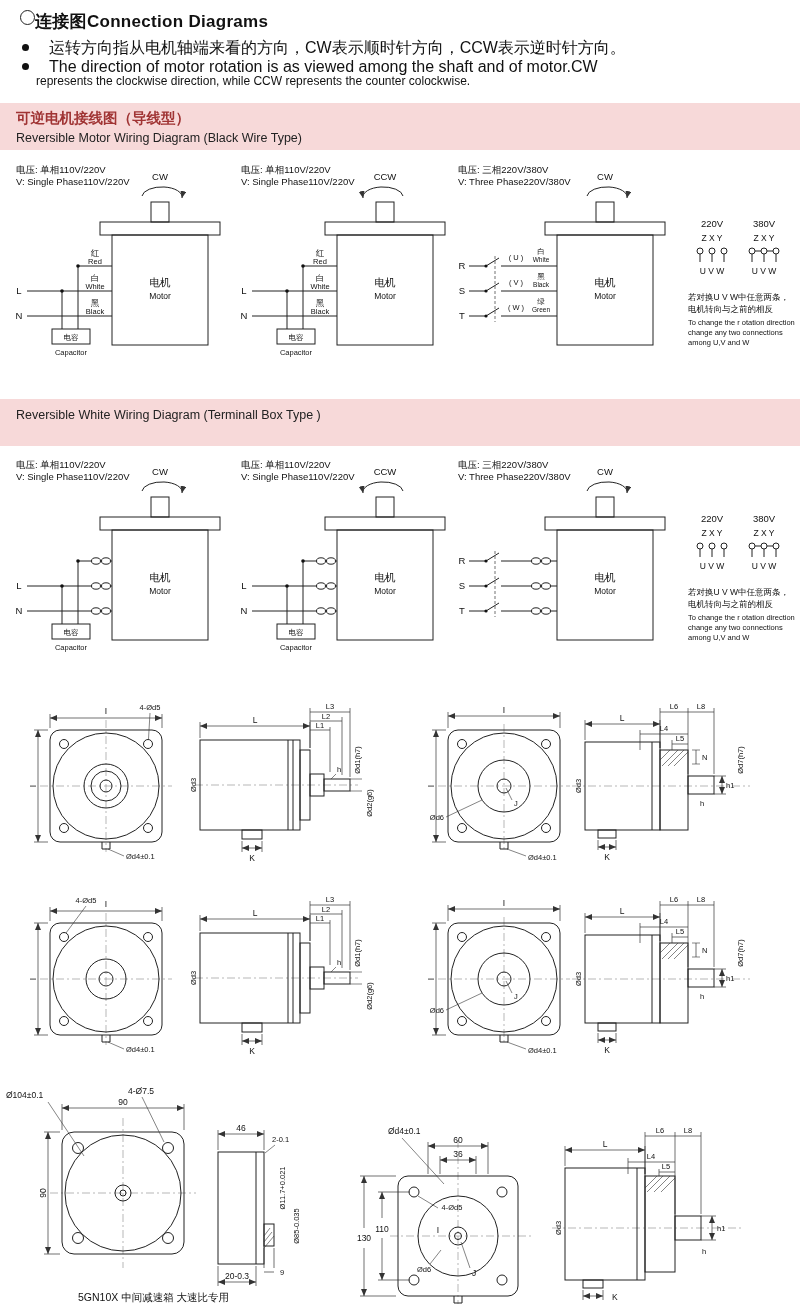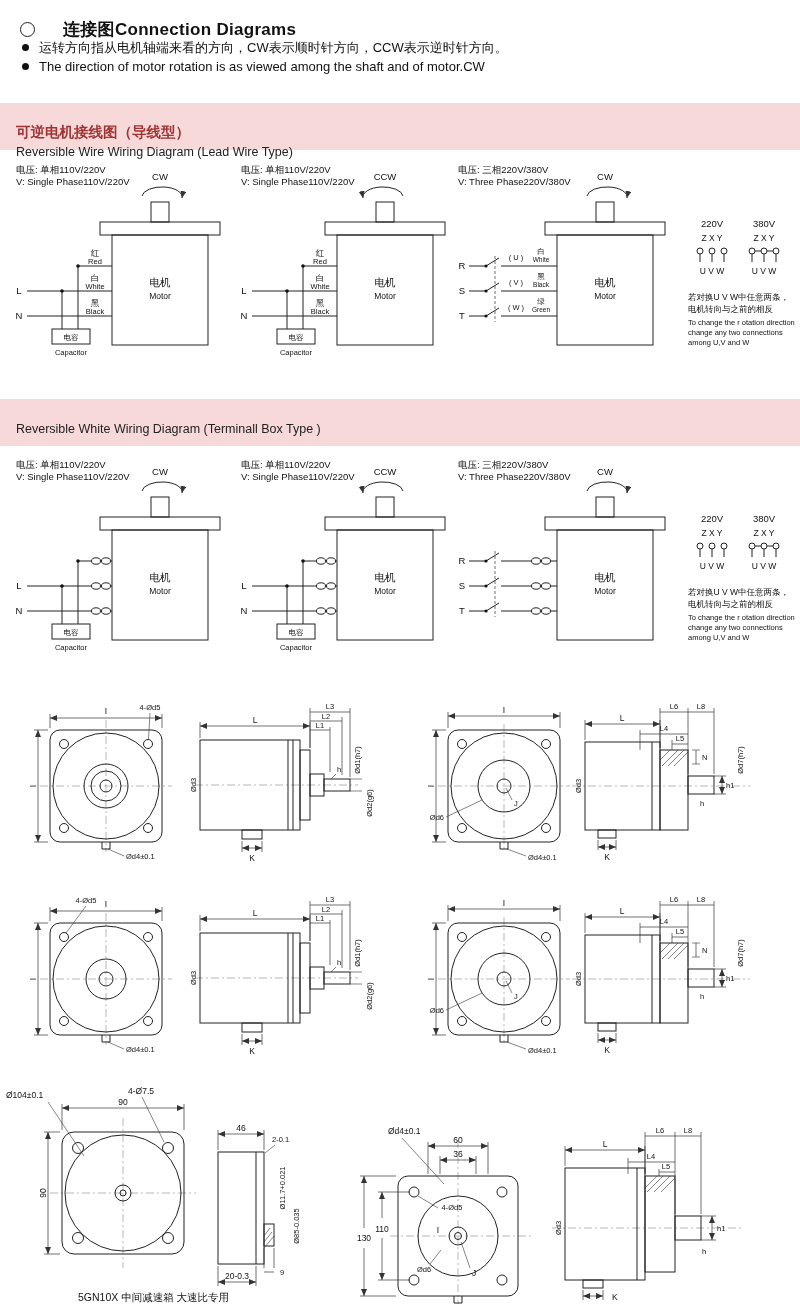--- a/index.html
+++ b/index.html
@@ -1,26 +1,26 @@
 <!DOCTYPE html>
 <html><head>
 <meta charset="utf-8">
 <style>
   html,body { margin:0; padding:0; background:#ffffff; }
   .page { position:relative; width:800px; height:1311px; background:#fff;
           font-family:"Liberation Sans", sans-serif; color:#111; overflow:hidden; }
-  .title-row { position:absolute; top:18px; left:20px; display:flex; align-items:center; gap:28px; }
+  .title-row { position:absolute; top:10px; left:20px; display:flex; align-items:flex-start; gap:0; }
   .circle-icon { width:13px; height:13px; border:1.7px solid #222; border-radius:50%; display:inline-block; }
   .page-title { font-size:17px; font-weight:bold; letter-spacing:0.3px; }
-  .bullet-row { position:absolute; left:22px; display:flex; gap:10px; font-size:13px; line-height:15px; }
+  .bullet-row { position:absolute; left:22px; display:flex; gap:20px; font-size:16px; line-height:15px; }
   .bullet-dot { width:7px; height:7px; background:#111; border-radius:50%; margin-top:4px; flex:none; }
   .b1 { top:40px; } .b2 { top:59px; }
   .b3 { position:absolute; left:36px; top:74px; font-size:12px; line-height:15px; }
   .banner { position:absolute; left:0; width:800px; height:47px; background:#f7d9d9;
-            padding:20px 0 0 16px; box-sizing:border-box; }
+            padding:6px 0 0 16px; box-sizing:border-box; }
   .banner-zh { font-size:14.5px; font-weight:bold; color:#a03434; }
   .banner-en { font-size:12.5px; color:#222; margin-top:3px; }
   .banner1 { top:103px; } .banner2 { top:399px; }
   .footer-text { position:absolute; left:78px; top:1291px; font-size:10.5px; }
   svg.layer { position:absolute; left:0; }
   #w1 { top:160px; } #w2 { top:455px; } #dA { top:700px; } #dB { top:893px; } #dC { top:1076px; }
   svg text { fill:#111; font-family:"Liberation Sans", sans-serif; }
   .t6 { font-size:6.5px; } .t7 { font-size:7.5px; } .t8 { font-size:8.5px; }
   .t9 { font-size:9.5px; } .t10 { font-size:10.5px; }
   .mid { text-anchor:middle; } .end { text-anchor:end; }
@@ -42,24 +42,25 @@
     <span class="page-title">连接图Connection Diagrams</span>
   </div>
   <div class="bullet-row b1">
     <span class="bullet-dot"></span>
     <span>运转方向指从电机轴端来看的方向，CW表示顺时针方向，CCW表示逆时针方向。</span>
   </div>
   <div class="bullet-row b2">
     <span class="bullet-dot"></span>
     <span>The direction of motor rotation is as viewed among the shaft and of motor.CW</span>
   </div>
+  <div class="b3">represents the clockwise direction, while CCW represents the counter colockwise.</div>
 
   <div class="banner banner1">
     <div class="banner-zh">可逆电机接线图（导线型）</div>
-    <div class="banner-en">Reversible Wire Wiring Diagram (Lead Wire Type)</div>
+    <div class="banner-en">Reversible Motor Wiring Diagram (Black Wire Type)</div>
   </div>
   <div class="banner banner2">
     <div class="banner-en">Reversible White Wiring Diagram (Terminall Box Type )</div>
   </div>
 
   <svg id="w1" class="layer" width="800" height="235" viewBox="0 0 800 235">
     <defs>
         <marker id="ar1" markerWidth="8" markerHeight="8" refX="7" refY="3" orient="auto-start-reverse" markerUnits="userSpaceOnUse">
           <path d="M0,0L7,3L0,6Z" fill="#333"></path>
         </marker>

